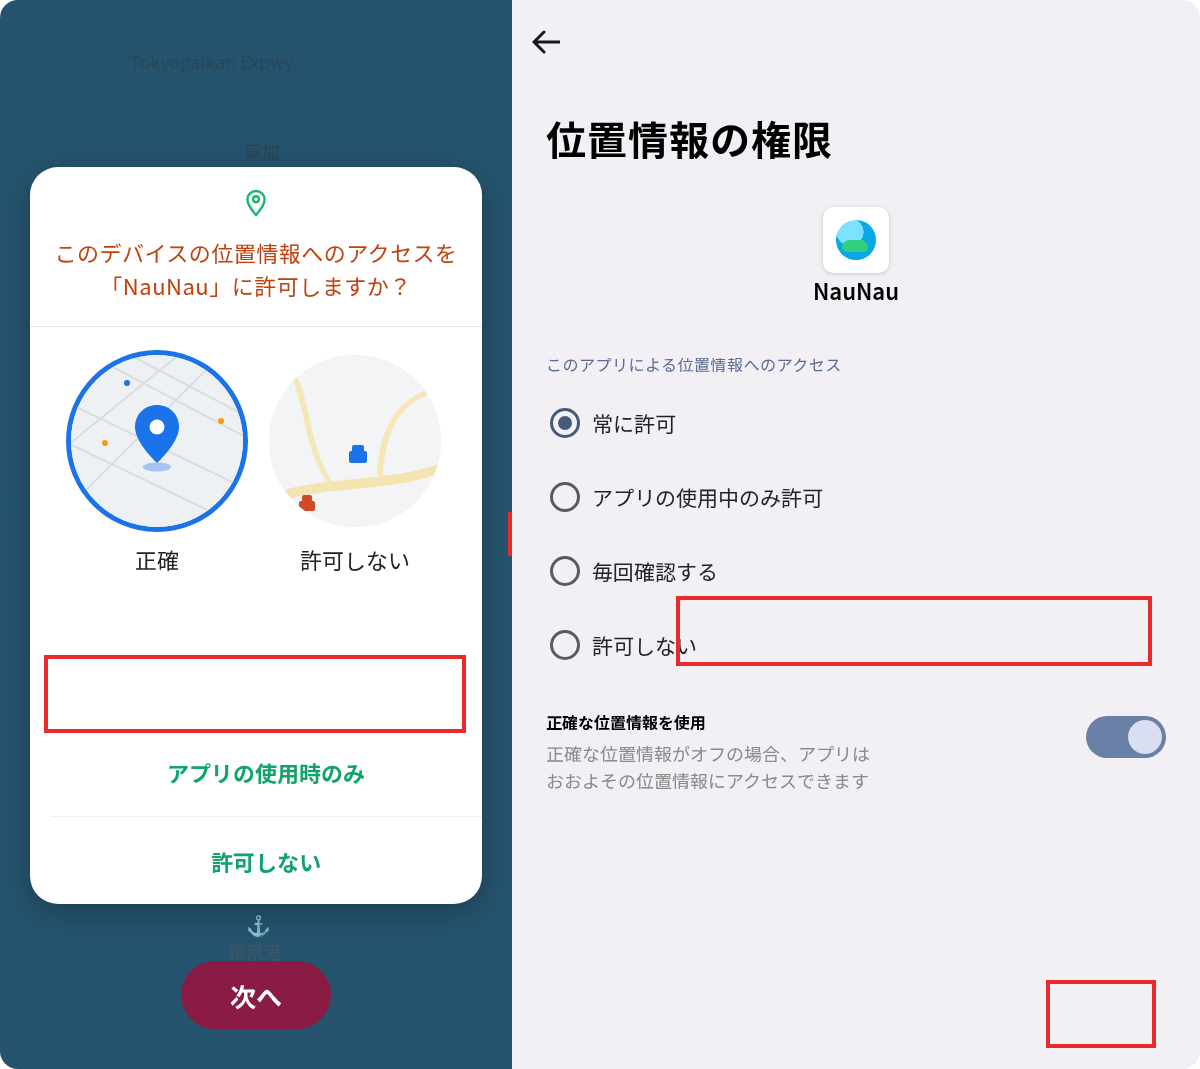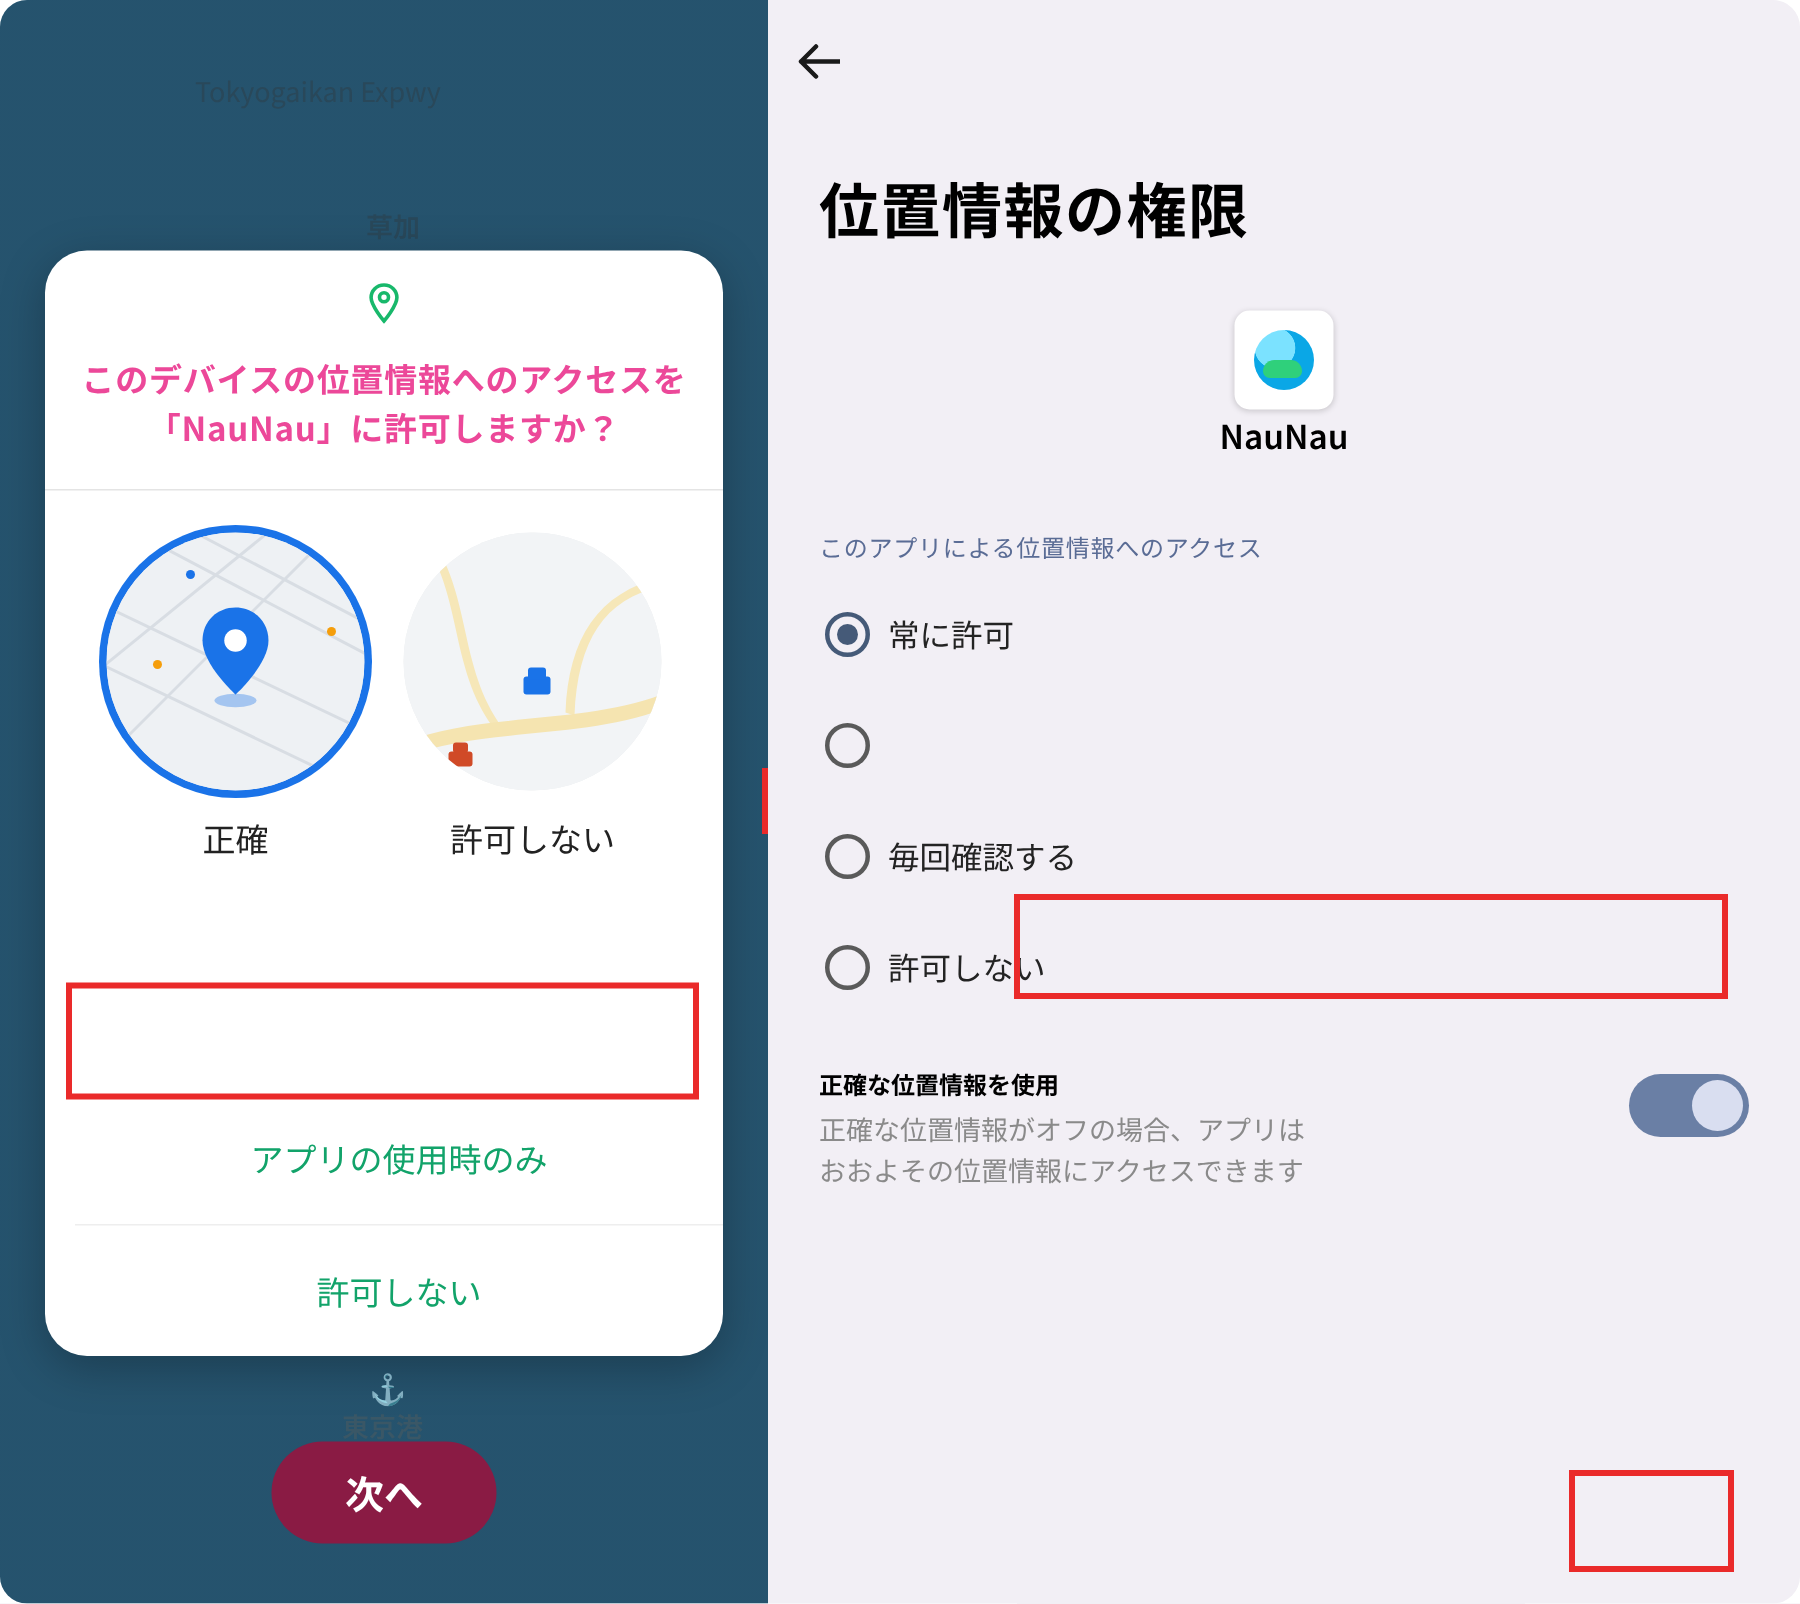--- a/index.html
+++ b/index.html
@@ -25,29 +25,29 @@
   }
   .left-labels { position:absolute; inset:0; color:#2a4758; font-size:18px; opacity:.9; }
   .left-labels span{ position:absolute; }
   .dialog {
     position:absolute; left:30px; right:30px; top:167px; height:737px;
     background:#fff; border-radius:28px; box-shadow:0 8px 30px rgba(0,0,0,.25);
     overflow:hidden; display:flex; flex-direction:column;
   }
   .dlg-top{ padding:20px 24px 24px; border-bottom:1.5px solid #e4e4e4; text-align:center; }
   .pin-icon{ color:#18b86b; font-size:26px; }
-  .dlg-title{ margin-top:12px; font-size:22px; font-weight:700; line-height:1.5; color:#ec4899; letter-spacing:.5px;}
+  .dlg-title{ margin-top:12px; font-size:22px; font-weight:400; line-height:1.5; color:#c2410c; letter-spacing:.5px;}
   .dlg-choices{ display:flex; gap:26px; justify-content:center; padding:28px 24px 18px; }
   .choice{ display:flex; flex-direction:column; align-items:center; gap:16px; }
   .circle{ width:172px; height:172px; border-radius:50%; background:#eceef0; position:relative; overflow:hidden;}
   .circle.sel{ box-shadow:0 0 0 5px #1a73e8; }
   .circle svg{ position:absolute; inset:0; }
   .choice-label{ font-size:22px; color:#222; }
   .dlg-actions{ margin-top:auto; display:flex; flex-direction:column; }
-  .dlg-actions .row{ height:88px; display:flex; align-items:center; justify-content:center; font-size:22px; color:#12a36a; border-top:1.5px solid #eee; font-weight:400;margin-left:20px;}
+  .dlg-actions .row{ height:88px; display:flex; align-items:center; justify-content:center; font-size:22px; color:#12a36a; border-top:1.5px solid #eee; font-weight:700;margin-left:20px;}
   .dlg-actions .row:first-child{ border-top:none; }
   .next-btn{ position:absolute; bottom:40px; left:50%; transform:translateX(-50%); width:150px; height:68px; border-radius:34px; background:#8a1b44; color:#fff; font-size:26px; font-weight:700; display:flex; align-items:center; justify-content:center; }
   .anchor-icon{ position:absolute; bottom:130px; left:50%; transform:translateX(-10px); color:#3a5766; font-size:20px;}
   .anchor-label{ position:absolute; bottom:105px; left:50%; transform:translateX(-28px); color:#3a5766; font-size:18px; font-weight:600;}
   .hi-box{ position:absolute; border:4px solid #ea2a2a; pointer-events:none; }
   .hi1{ left:44px; top:655px; width:422px; height:78px; }
 
   
   .arrow{ position:absolute; left:508px; top:484px; width:138px; height:100px; }
   .arrow svg{ width:100%; height:100%; }
@@ -180,20 +180,21 @@
 
   <div class="sect-label">このアプリによる位置情報へのアクセス</div>
 
   <div class="radio-list">
     <div class="radio-row">
       <span class="radio on"></span>
       <span>常に許可</span>
     </div>
     <div class="radio-row">
       <span class="radio"></span>
+      <span>アプリの使用中のみ許可</span>
     </div>
     <div class="radio-row">
       <span class="radio"></span>
       <span>毎回確認する</span>
     </div>
     <div class="radio-row">
       <span class="radio"></span>
       <span>許可しない</span>
     </div>
   </div>

